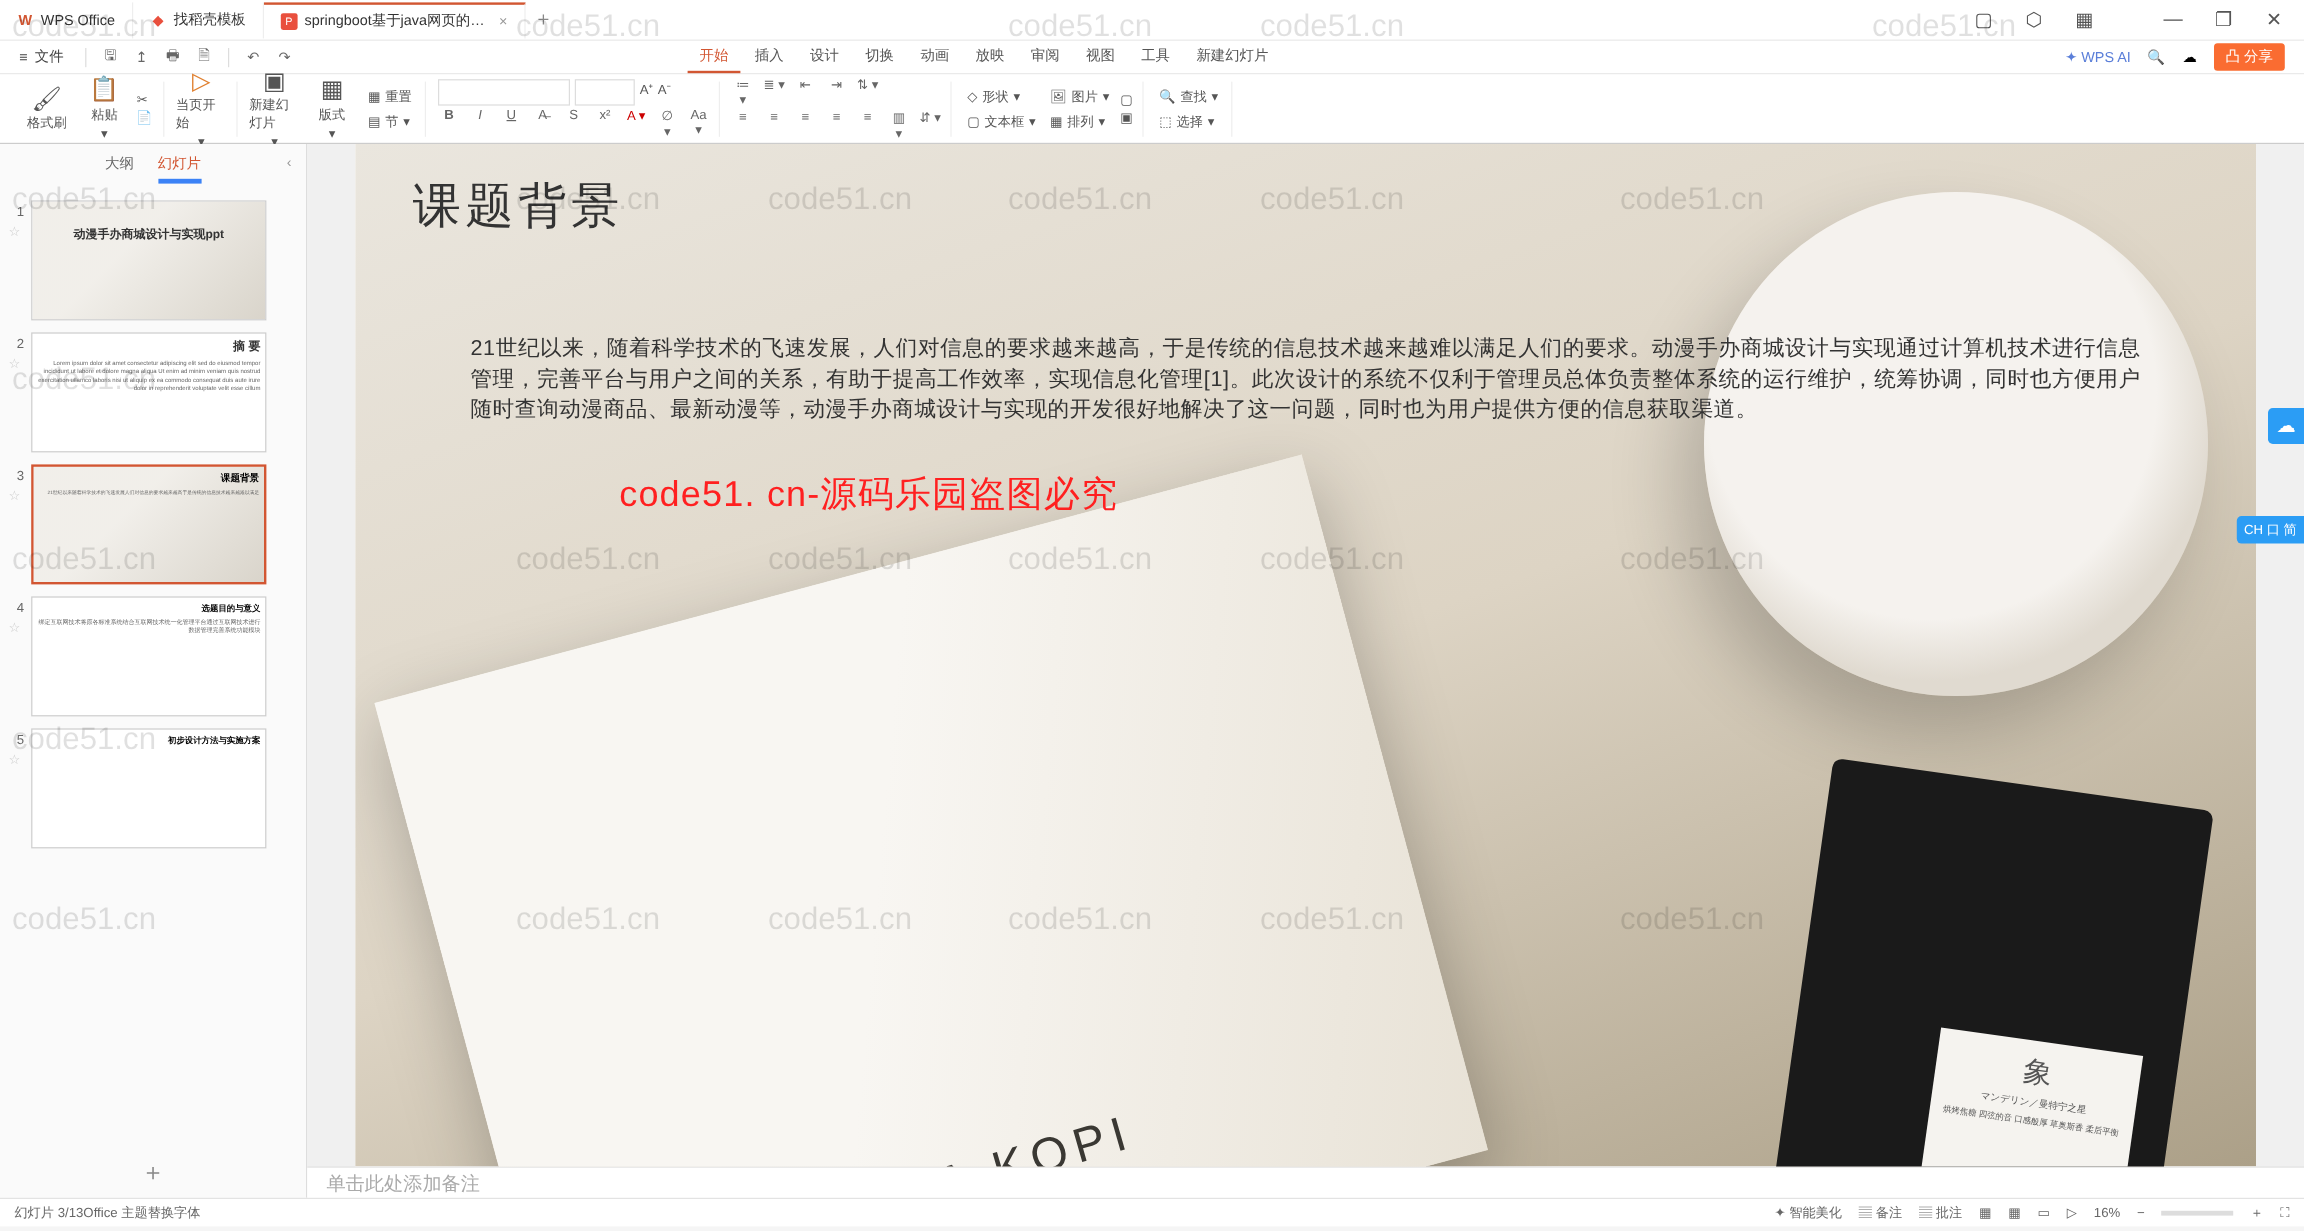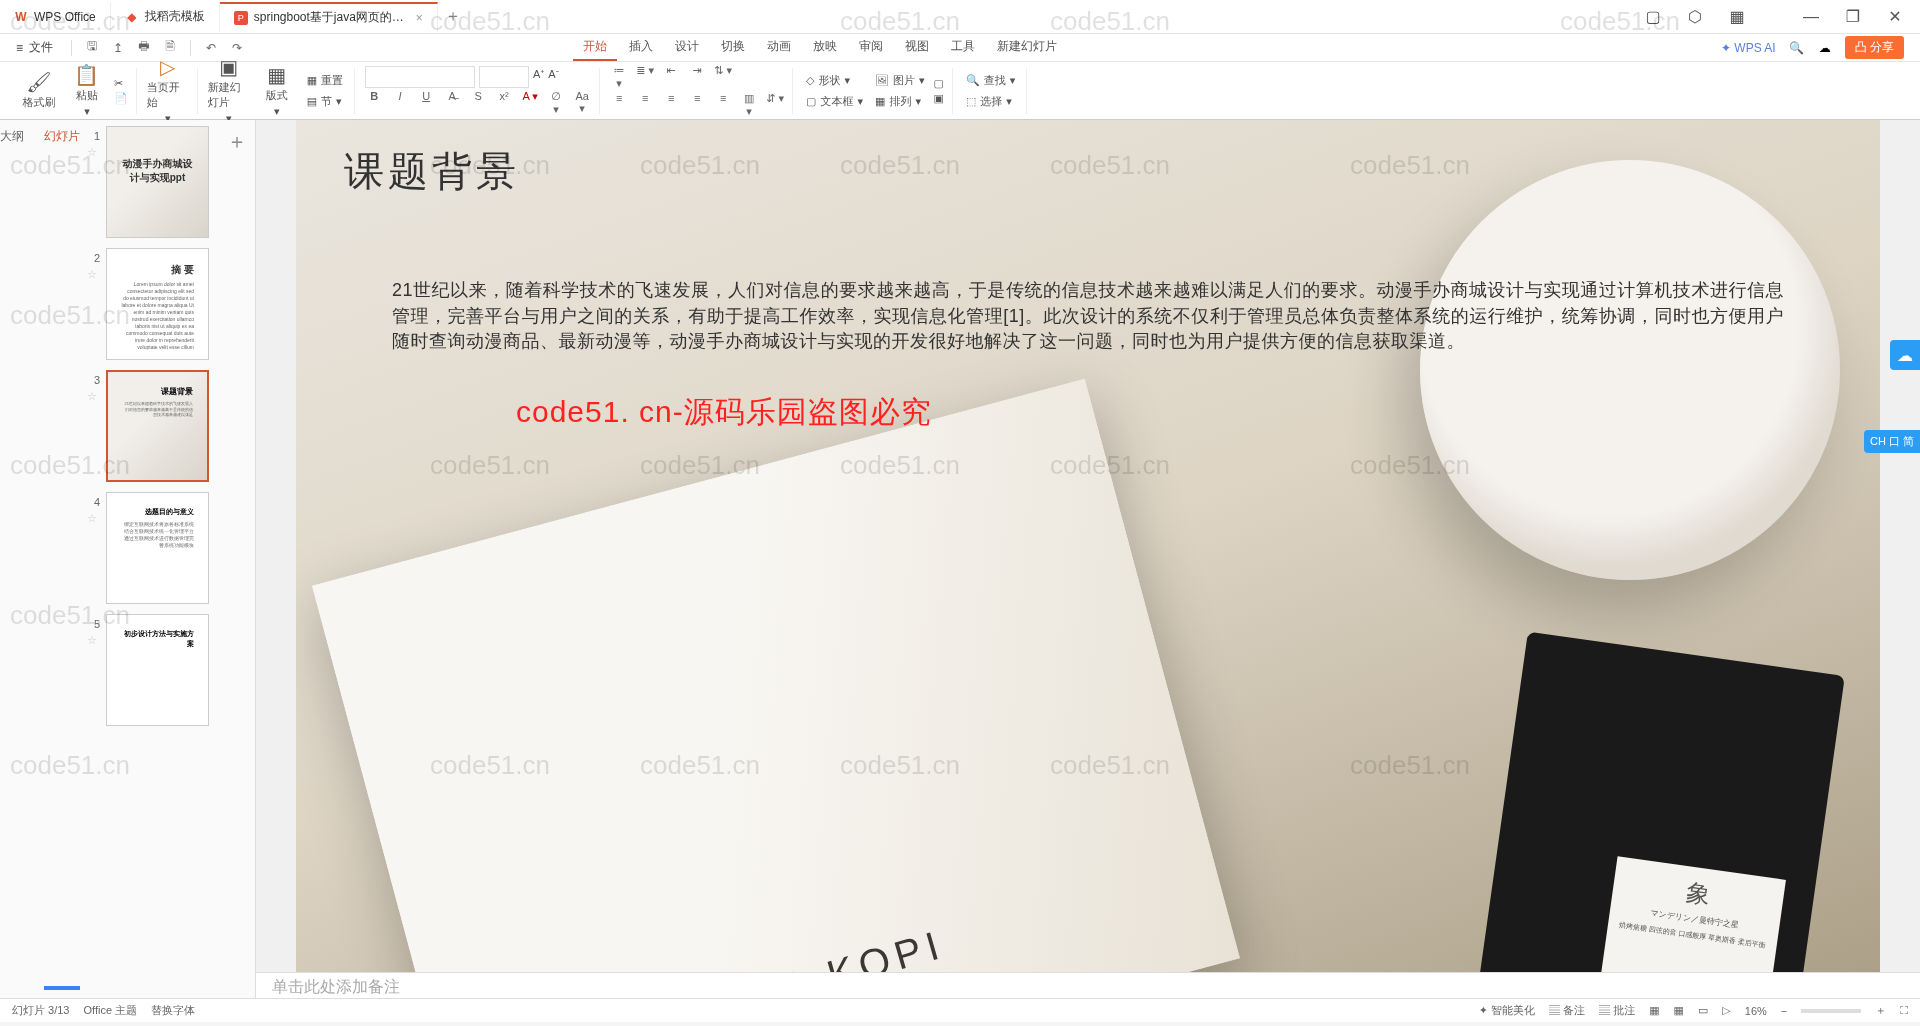--- a/index.html
+++ b/index.html
@@ -30,52 +30,52 @@
 .ribbon-big { display: flex; flex-direction: column; align-items: center; gap: 2px; width: 42px; }
 .ribbon-big .ico { font-size: 20px; color: #555; height: 22px; display: flex; align-items: center; }
 .ribbon-small { display: flex; flex-direction: column; gap: 2px; font-size: 11px; }
 .ribbon-item { display: flex; align-items: center; gap: 4px; white-space: nowrap; padding: 2px 3px; }
 .ribbon-icons-row { display: flex; gap: 8px; }
 .ribbon-icons-row span { width: 18px; text-align: center; color: #666; }
 .font-box { border: 1px solid #ddd; padding: 2px 6px; width: 110px; height: 22px; font-size: 11px; color: #888; }
 .size-box { border: 1px solid #ddd; padding: 2px 4px; width: 50px; height: 22px; font-size: 11px; }
 
 .workspace { display: flex; height: calc(100% - 148px); }
-.sidebar { width: 256px; background: #fafafa; border-right: 1px solid #ddd; display: flex; }
+.sidebar { width: 256px; background: #fafafa; border-right: 1px solid #ddd; display: flex; flex-direction: column; }
 .side-tabs { display: flex; justify-content: center; gap: 20px; padding: 8px 0; font-size: 12px; position: relative; }
 .side-tab { color: #666; padding-bottom: 4px; }
 .side-tab.active { color: #d25632; border-bottom: 4px solid #3b82f6; }
 .side-collapse { position: absolute; right: 12px; top: 8px; color: #999; }
 .thumbs { flex: 1; overflow-y: auto; padding: 6px 10px 6px 4px; }
 .thumb-row { display: flex; gap: 6px; margin-bottom: 10px; align-items: flex-start; }
 .thumb-num { width: 16px; text-align: right; font-size: 11px; color: #666; padding-top: 4px; }
 .thumb-star { color: #ccc; font-size: 11px; }
 .thumb-left { display: flex; flex-direction: column; align-items: center; gap: 4px; }
-.thumb { width: 196px; height: 112px; background: #fff; border: 1px solid #ccc; position: relative; overflow: hidden; font-size: 7px; padding: 14px; }
+.thumb { width: 196px; height: 100px; background: #fff; border: 1px solid #ccc; position: relative; overflow: hidden; font-size: 7px; padding: 4px; }
 .thumb.selected { border: 2px solid #d25632; }
 .thumb-bg { position: absolute; inset: 0; background: linear-gradient(135deg, #e8e4dc 40%, #c0b8a8 100%); opacity: 0.6; }
 .thumb-content { position: relative; z-index: 1; text-align: right; }
 .thumb-title-big { font-size: 10px; font-weight: bold; color: #333; }
 .thumb-para { font-size: 5px; color: #666; line-height: 1.4; margin-top: 4px; }
 .add-slide { text-align: center; font-size: 20px; color: #888; padding: 8px; }
 
 .canvas-area { flex: 1; background: #f0f0f0; display: flex; flex-direction: column; position: relative; }
 .slide-canvas { flex: 1; margin: 0 40px 0 40px; background: #fff; position: relative; overflow: hidden; }
 .slide-bg { position: absolute; inset: 0; background: linear-gradient(160deg, #eae6de 0%, #ddd4c4 50%, #aca088 100%); }
 .slide-cup { position: absolute; right: 40px; top: 40px; width: 420px; height: 420px; border-radius: 50%; background: radial-gradient(circle at 45% 40%, #f5f2ee 55%, #e0dad0 70%); box-shadow: -20px 30px 60px rgba(0,0,0,0.2); }
 .slide-book { position: absolute; left: 80px; bottom: -100px; width: 800px; height: 600px; background: linear-gradient(110deg, #f8f6f2 45%, #e8e2d6 100%); transform: rotate(-15deg); box-shadow: 0 20px 60px rgba(0,0,0,0.25); }
 .slide-bag { position: absolute; right: 60px; bottom: -60px; width: 320px; height: 380px; background: #1a1a1a; border-radius: 8px; transform: rotate(8deg); }
 .slide-bag-label { position: absolute; right: 30px; bottom: 30px; width: 170px; height: 140px; background: #f5f3ef; font-size: 10px; padding: 10px; text-align: center; color: #555; }
 .slide-title { position: absolute; left: 48px; top: 24px; font-size: 40px; font-weight: 400; color: #333; letter-spacing: 4px; }
 .slide-body { position: absolute; left: 96px; top: 158px; right: 96px; font-size: 18px; line-height: 1.42; color: #333; text-align: justify; letter-spacing: 0.5px; }
 .slide-wm-red { position: absolute; left: 220px; top: 272px; color: #ff2020; font-size: 30px; font-weight: 500; letter-spacing: 1px; }
 .slide-kopi { position: absolute; left: 390px; bottom: -30px; transform: rotate(-16deg); font-size: 40px; color: #3a3833; letter-spacing: 6px; font-weight: 400; }
 
 .notes-bar { height: 26px; background: #fff; border-top: 1px solid #ddd; padding: 4px 16px; font-size: 16px; color: #aaa; }
-.statusbar { height: 24px; background: #fff; border-top: 1px solid #ddd; display: flex; align-items: center; padding: 0 12px; font-size: 11px; color: #666; gap: 14px; }
+.statusbar { height: 24px; background: #fff; border-top: 1px solid #ddd; display: flex; align-items: center; padding: 0 12px; font-size: 11px; color: #666; }
 .statusbar-right { margin-left: auto; display: flex; gap: 14px; align-items: center; }
 
 .wm { position: absolute; color: rgba(0,0,0,0.12); font-size: 26px; font-weight: 500; pointer-events: none; z-index: 50; white-space: nowrap; }
 .floating-badge { position: absolute; right: 0; top: 430px; background: #2b9df5; color: #fff; font-size: 11px; padding: 4px 6px; border-radius: 4px 0 0 4px; z-index: 60; }
 .floating-cloud { position: absolute; right: 0; top: 340px; background: #2b9df5; color: #fff; width: 30px; height: 30px; display:flex; align-items:center; justify-content:center; border-radius: 4px 0 0 4px; z-index: 60; }
 </style>
 </head>
 <body>
 
 <div class="wm" style="left:10px; top:6px;">code51.cn</div>

